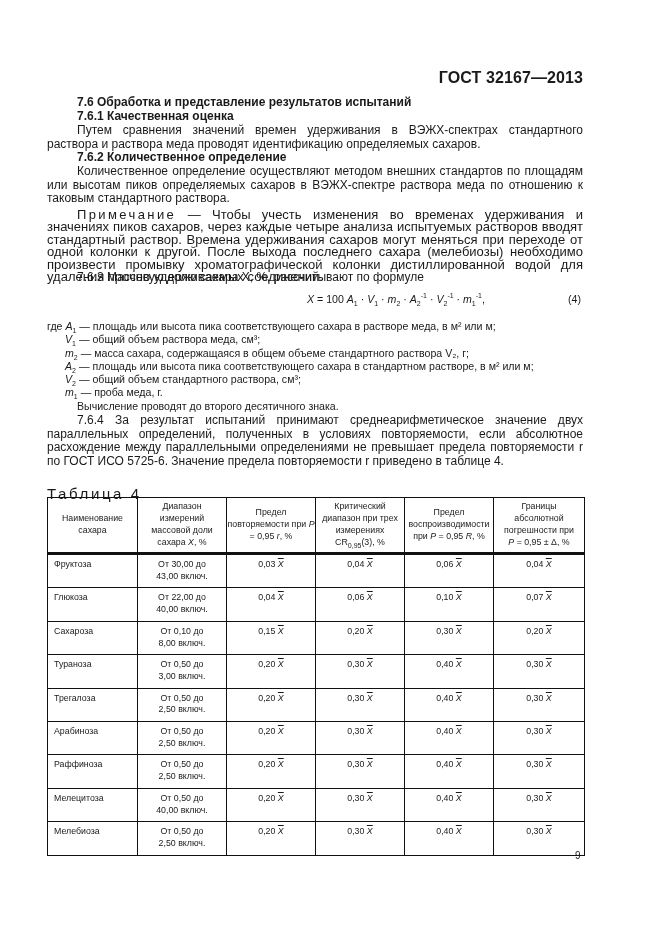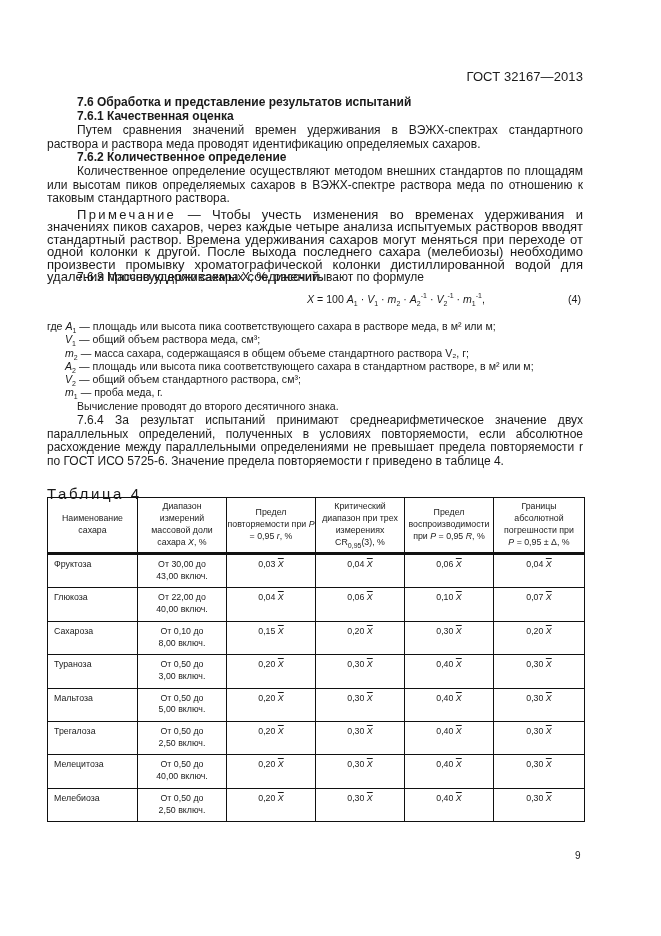--- a/index.html
+++ b/index.html
@@ -1,21 +1,21 @@
 <!DOCTYPE html>
 <html><head>
 <meta charset="utf-8">
 <style>
   html, body { margin: 0; padding: 0; background: #ffffff; }
   body {
     width: 661px; height: 936px; position: relative; overflow: hidden;
     font-family: "Liberation Sans", sans-serif; color: #1a1a1a;
   }
   .abs { position: absolute; }
-  .doc-code { top: 69px; right: 78px; font-weight: normal; font-size: 13px; letter-spacing: 0.1px; text-align: center; }
+  .doc-code { top: 69px; right: 78px; font-weight: bold; font-size: 16px; letter-spacing: 0.1px; text-align: center; }
   .text { left: 47px; width: 536px; font-size: 12px; line-height: 13.6px; }
   .indent { text-indent: 30px; }
   .h { font-weight: bold; }
   .just { text-align: justify; }
   .note { font-size: 13px; line-height: 12.4px; left: 47px; width: 536px; text-align: justify; }
   .spaced { letter-spacing: 2.4px; }
   i { font-style: italic; }
   sub, sup { font-size: 7px; line-height: 0; }
   .formula { top: 293px; left: 0; width: 661px; font-size: 10.6px; }
   .formula .expr { position: absolute; left: 307px; top: 0; white-space: nowrap; }
@@ -118,29 +118,37 @@
       </tr>
       <tr>
         <td class="name"><span>Тураноза</span></td>
         <td class="range" style="padding: 4px 18px 0px;"><span>От 0,50 до 3,00 включ.</span></td>
         <td class="val"><span>0,20</span> <span class="xbar">X</span></td>
         <td class="val"><span>0,30</span> <span class="xbar">X</span></td>
         <td class="val"><span>0,40</span> <span class="xbar">X</span></td>
         <td class="val"><span>0,30</span> <span class="xbar">X</span></td>
       </tr>
       <tr>
-        <td class="name"><span>Мальтоза</span></td>
-        <td class="range" style="padding: 4px 18px 0px;"><span>От 0,50 до 5,00 включ.</span></td>
+        <td class="name"><span>Трегалоза</span></td>
+        <td class="range" style="padding: 4px 18px 0px;"><span>От 0,50 до 2,50 включ.</span></td>
         <td class="val"><span>0,20</span> <span class="xbar">X</span></td>
         <td class="val"><span>0,30</span> <span class="xbar">X</span></td>
         <td class="val"><span>0,40</span> <span class="xbar">X</span></td>
         <td class="val"><span>0,30</span> <span class="xbar">X</span></td>
       </tr>
       <tr>
-        <td class="name"><span>Трегалоза</span></td>
+        <td class="name"><span>Арабиноза</span></td>
+        <td class="range" style="padding: 4px 18px 0px;"><span>От 0,50 до 2,50 включ.</span></td>
+        <td class="val"><span>0,20</span> <span class="xbar">X</span></td>
+        <td class="val"><span>0,30</span> <span class="xbar">X</span></td>
+        <td class="val"><span>0,40</span> <span class="xbar">X</span></td>
+        <td class="val"><span>0,30</span> <span class="xbar">X</span></td>
+      </tr>
+      <tr>
+        <td class="name"><span>Раффиноза</span></td>
         <td class="range" style="padding: 4px 18px 0px;"><span>От 0,50 до 2,50 включ.</span></td>
         <td class="val"><span>0,20</span> <span class="xbar">X</span></td>
         <td class="val"><span>0,30</span> <span class="xbar">X</span></td>
         <td class="val"><span>0,40</span> <span class="xbar">X</span></td>
         <td class="val"><span>0,30</span> <span class="xbar">X</span></td>
       </tr>
       <tr>
         <td class="name"><span>Мелецитоза</span></td>
         <td class="range" style="padding: 4px 18px 0px;"><span>От 0,50 до 40,00 включ.</span></td>
         <td class="val"><span>0,20</span> <span class="xbar">X</span></td>

